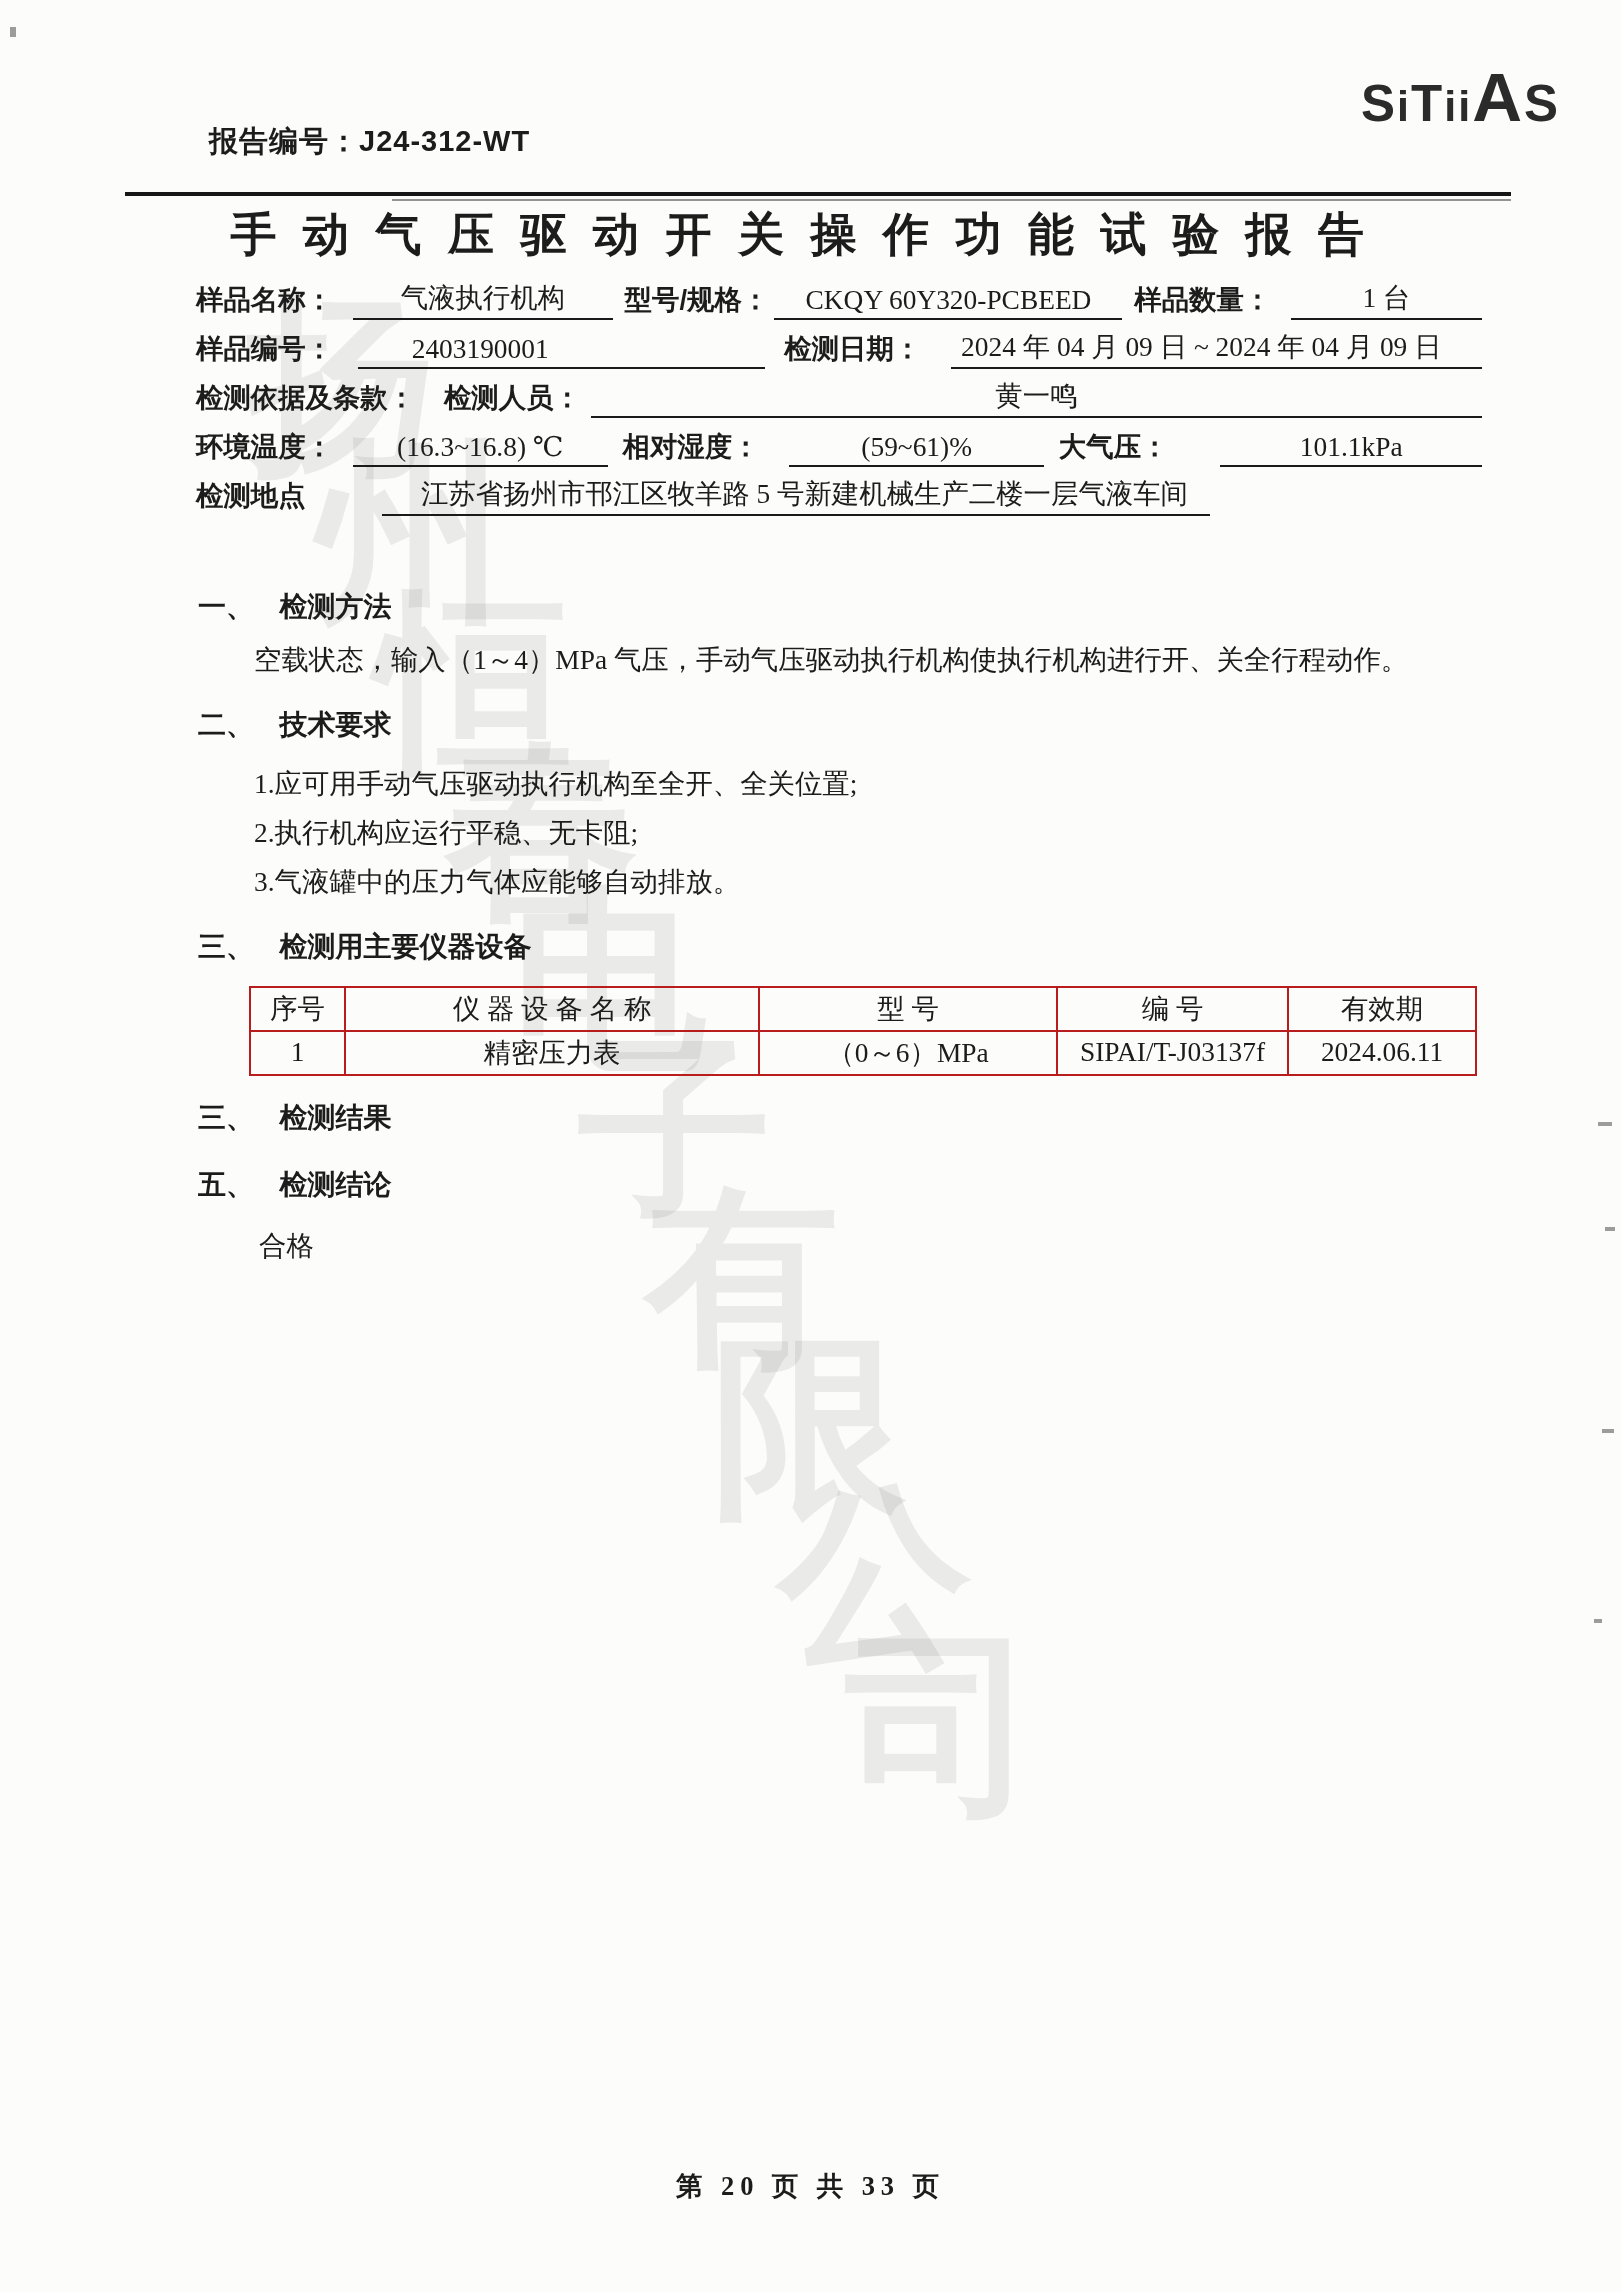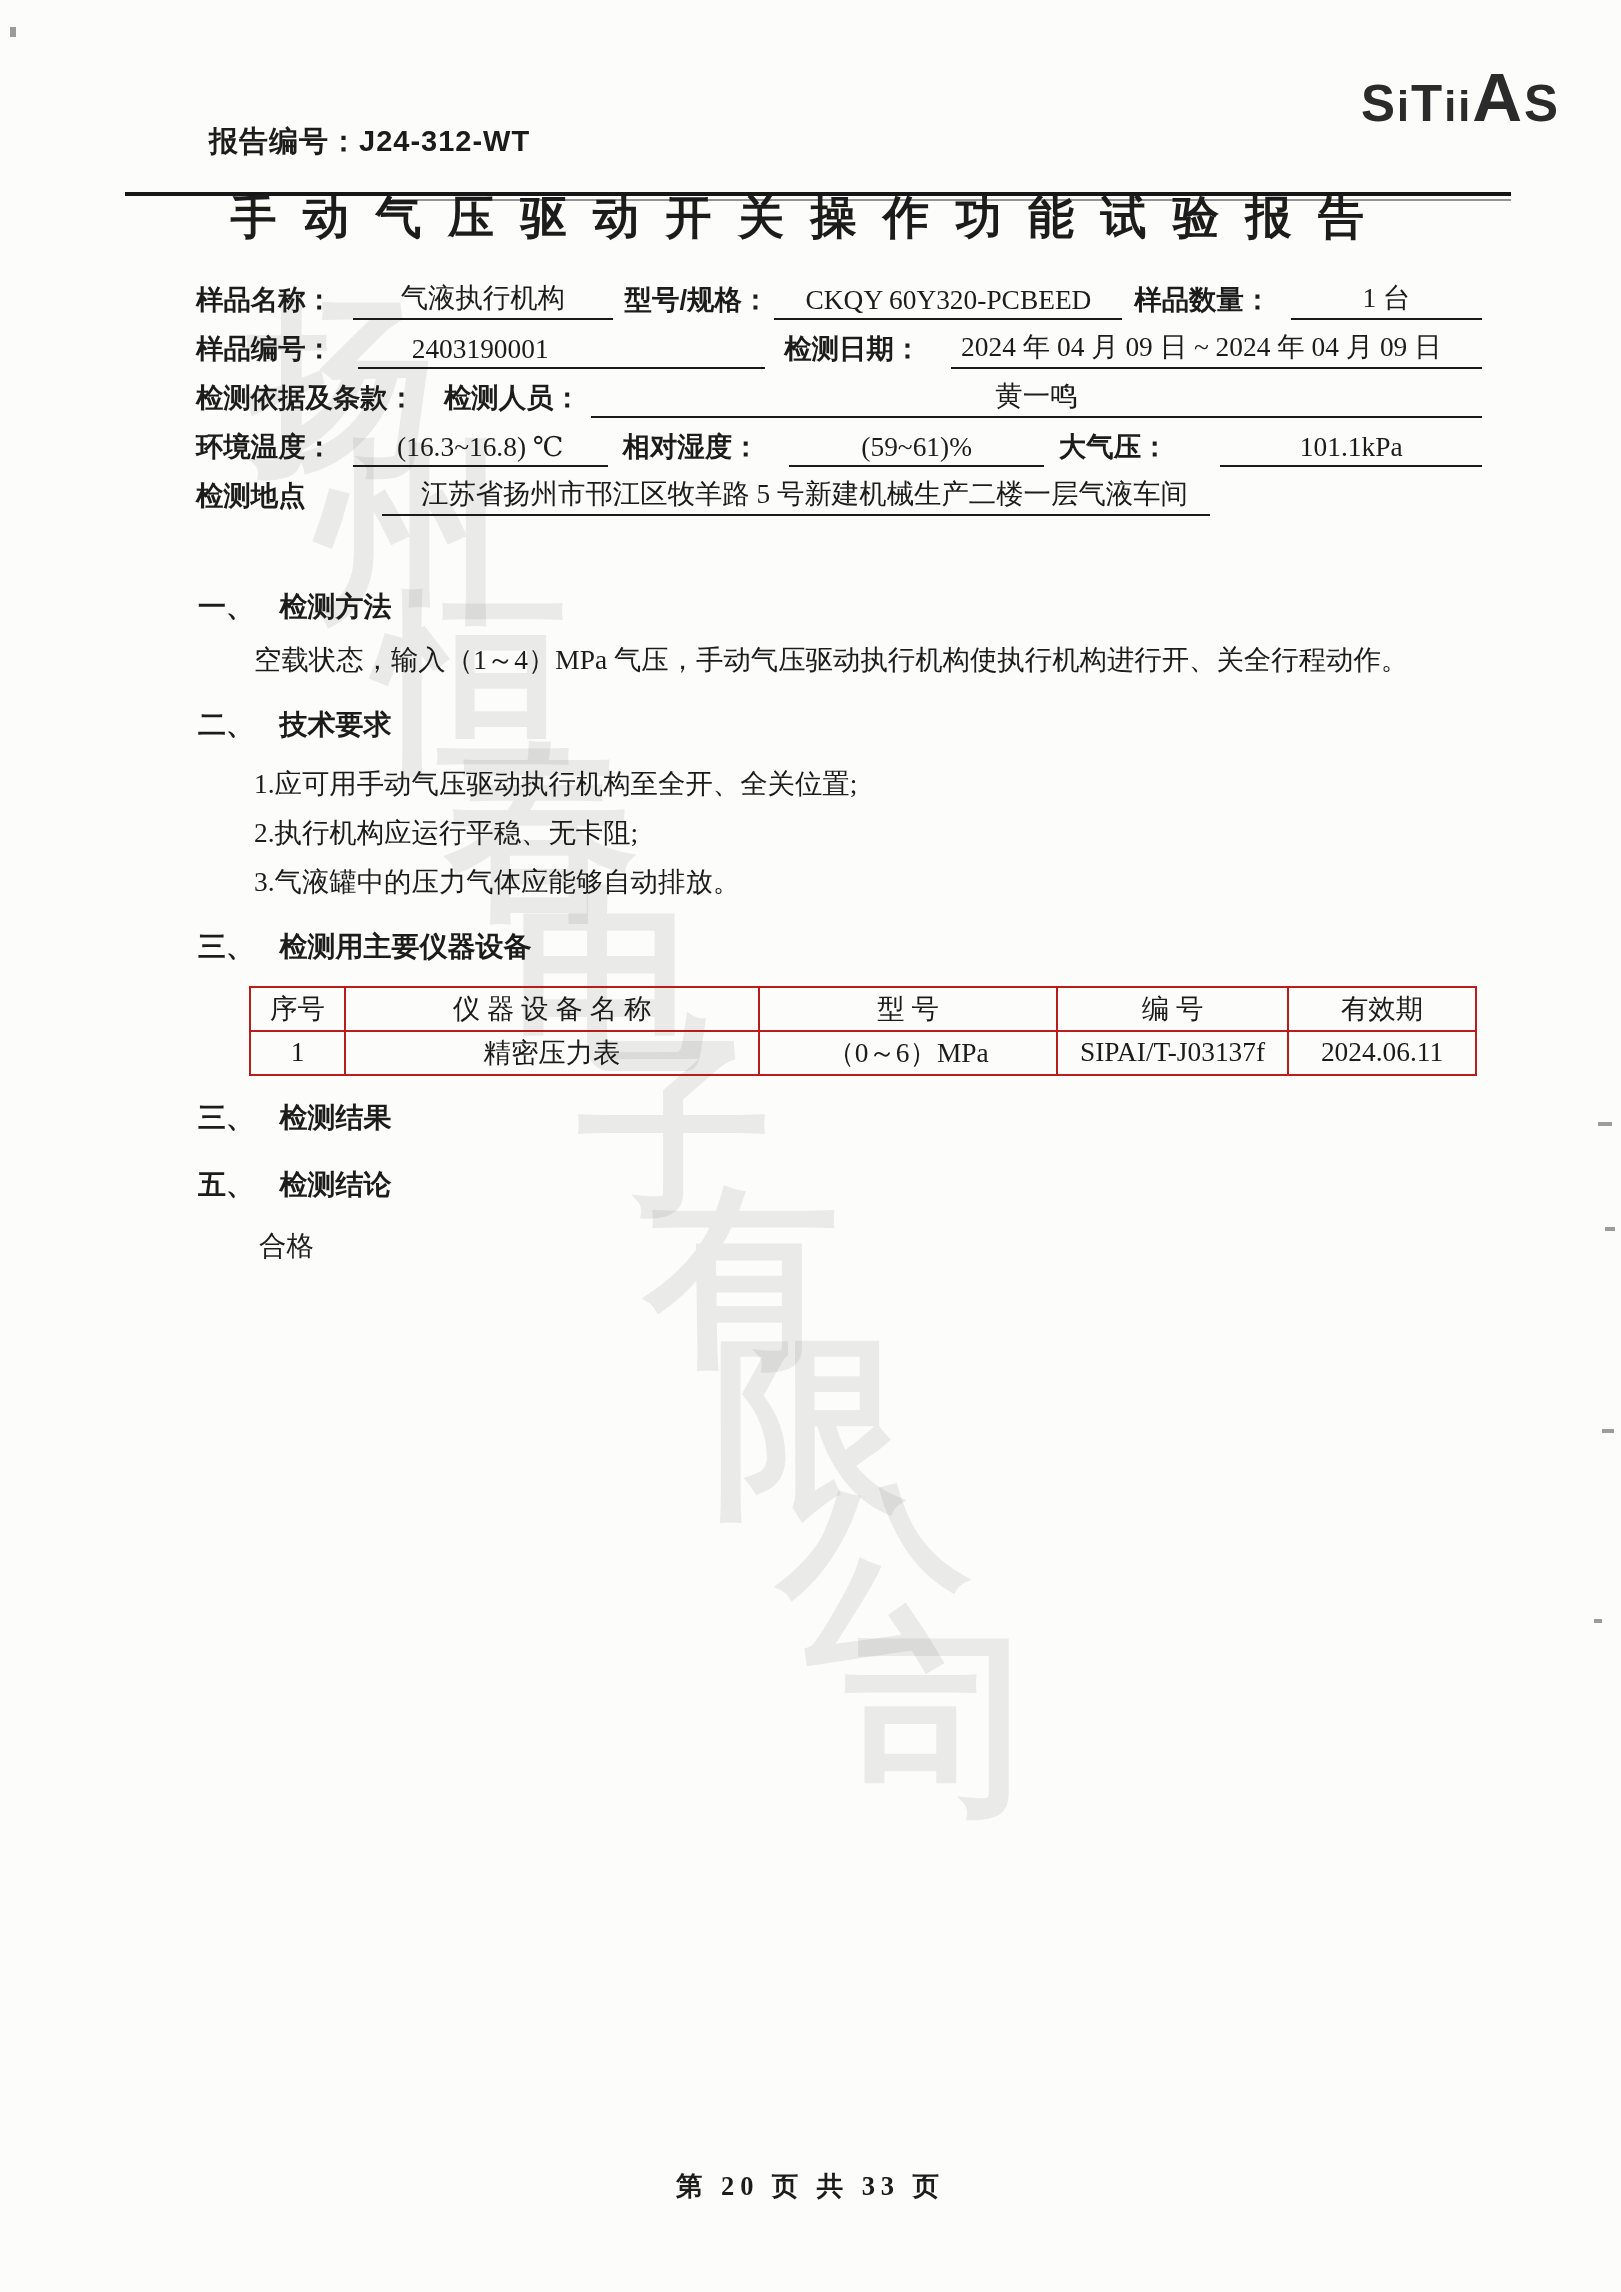--- a/index.html
+++ b/index.html
@@ -39,21 +39,21 @@
   .header-rule{
     position:absolute;left:125px;top:192px;width:1386px;height:3.9px;
     background:#161616;
   }
   .header-rule2{
     position:absolute;left:392px;top:199px;width:1119px;height:2px;
     background:rgba(20,20,20,.45);
   }
   
   .doc-title{
-    position:absolute;left:0;right:0;top:187px;
+    position:absolute;left:0;right:0;top:204px;
     text-align:center;
     font-size:46px;font-weight:bold;letter-spacing:26.5px;
     font-family:"Liberation Serif","DejaVu Serif",serif;
     white-space:nowrap;
   }
   
   .infoblock{position:absolute;left:127px;top:271px;width:1384px;}
   .inforow{display:flex;align-items:flex-end;height:49px;padding-left:69px;box-sizing:border-box;font-size:27.4px;}
   .lab{
     font-family:"Liberation Sans","DejaVu Sans",sans-serif;

